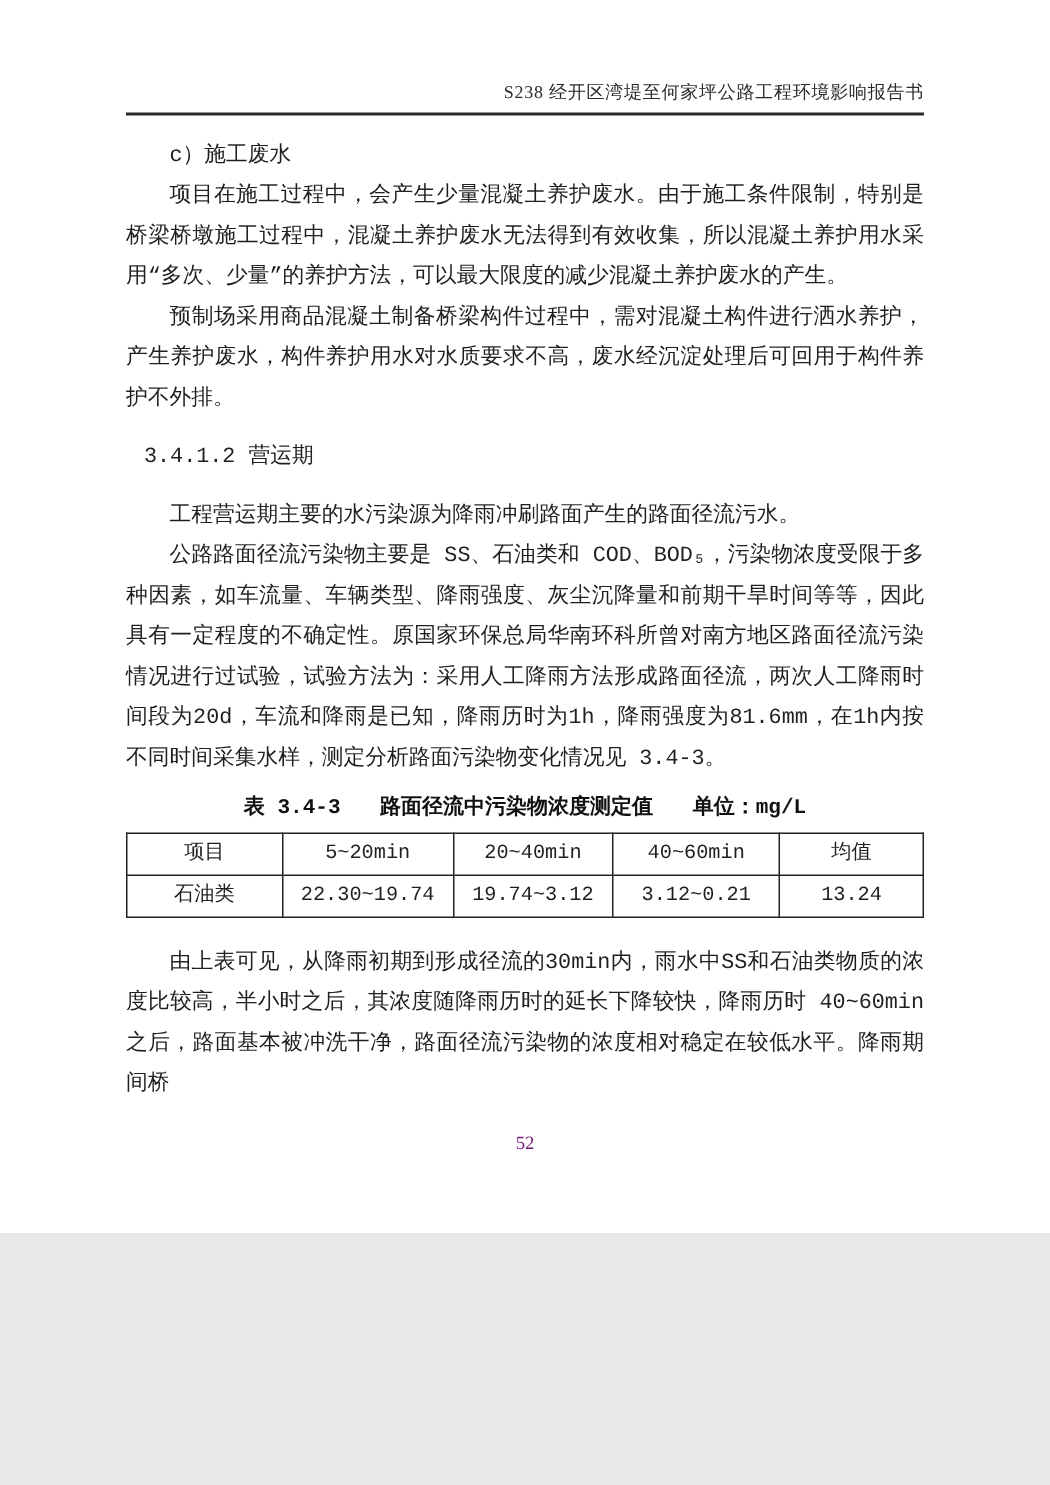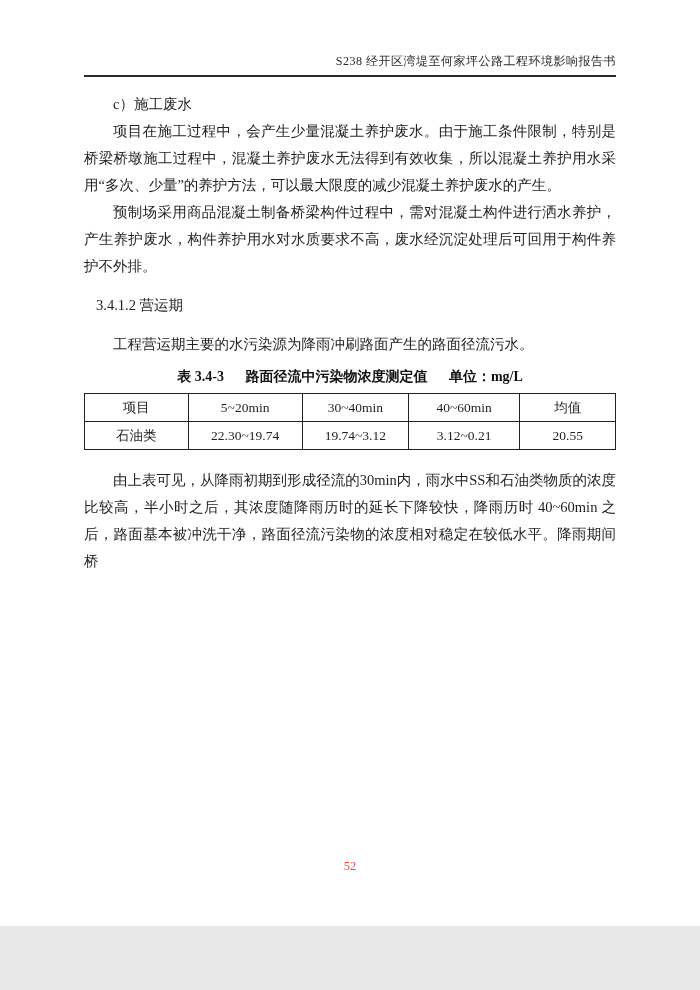--- a/index.html
+++ b/index.html
@@ -1,19 +1,19 @@
 <!DOCTYPE html>
 <html lang="zh"><head>
 <meta charset="utf-8">
 <style>
   html, body { margin: 0; padding: 0; background: #e8e8e8; }
   .page {
     position: relative;
     width: 700px;
-    height: 926px;
+    height: 822px;
     margin: 0 auto;
     background: #ffffff;
     color: #1f1f1f;
     font-family: "Liberation Serif", "DejaVu Serif", serif;
     overflow: hidden;
     box-sizing: border-box;
   }
   .content {
     margin: 0 84px;
     width: 532px;
@@ -26,20 +26,21 @@
     letter-spacing: 0.5px;
     color: #2a2a2a;
     border-bottom: 2px solid #2a2a2a;
     padding-bottom: 6px;
   }
   .body-text {
     font-size: 14.5px;
     line-height: 27px;
     text-align: justify;
     color: #1f1f1f;
+    font-family: Liberation Mono, monospace;
   }
   .para {
     margin: 0;
     text-indent: 2em;
   }
   .heading-c {
     margin: 14px 0 0 0;
     text-indent: 2em;
     font-size: 14.5px;
     line-height: 27px;
@@ -82,21 +83,21 @@
   col.c-t3    { width: 21.0%; }
   col.c-avg   { width: 18.0%; }
   .conclusion { margin-top: 17px; }
   .doc-footer {
     position: absolute;
     left: 0;
     bottom: 52px;
     width: 100%;
     text-align: center;
     font-size: 12.5px;
-    color: #ef4444;
+    color: #701a75;
   }
 </style>
 </head>
 <body>
 
 <div class="page">
   <div class="content">
 
     <div class="doc-header">
       <span>S238 经开区湾堤至何家坪公路工程环境影响报告书</span>
@@ -107,51 +108,52 @@
 
 
       <p class="para">项目在施工过程中，会产生少量混凝土养护废水。由于施工条件限制，特别是桥梁桥墩施工过程中，混凝土养护废水无法得到有效收集，所以混凝土养护用水采用“多次、少量”的养护方法，可以最大限度的减少混凝土养护废水的产生。</p>
 
       <p class="para">预制场采用商品混凝土制备桥梁构件过程中，需对混凝土构件进行洒水养护，产生养护废水，构件养护用水对水质要求不高，废水经沉淀处理后可回用于构件养护不外排。</p>
 
       <p class="heading-op">3.4.1.2 营运期</p>
 
       <p class="para">工程营运期主要的水污染源为降雨冲刷路面产生的路面径流污水。</p>
 
+      <p class="para">公路路面径流污染物主要是 SS、石油类和 COD、BOD₅，污染物浓度受限于多种因素，如车流量、车辆类型、降雨强度、灰尘沉降量和前期干旱时间等等，因此具有一定程度的不确定性。原国家环保总局华南环科所曾对南方地区路面径流污染情况进行过试验，试验方法为：采用人工降雨方法形成路面径流，两次人工降雨时间段为20d，车流和降雨是已知，降雨历时为1h，降雨强度为81.6mm，在1h内按不同时间采集水样，测定分析路面污染物变化情况见 3.4-3。</p>
 
       <p class="table-caption">
         <span>表 3.4-3</span>
         <span>路面径流中污染物浓度测定值</span>
         <span>单位：mg/L</span>
       </p>
 
       <table class="data-table">
         <colgroup>
           <col class="c-item">
             <col class="c-t1">
             <col class="c-t2">
             <col class="c-t3">
             <col class="c-avg">
         </colgroup>
         <thead>
           <tr>
             <th>项目</th>
             <th>5~20min</th>
-            <th>30~40min</th>
+            <th>20~40min</th>
             <th>40~60min</th>
             <th>均值</th>
           </tr>
         </thead>
         <tbody>
           <tr>
             <td>石油类</td>
             <td>22.30~19.74</td>
             <td>19.74~3.12</td>
             <td>3.12~0.21</td>
-            <td>20.55</td>
+            <td>13.24</td>
           </tr>
         </tbody>
       </table>
 
       <p class="para conclusion">由上表可见，从降雨初期到形成径流的30min内，雨水中SS和石油类物质的浓度比较高，半小时之后，其浓度随降雨历时的延长下降较快，降雨历时 40~60min 之后，路面基本被冲洗干净，路面径流污染物的浓度相对稳定在较低水平。降雨期间桥</p>
     </div>
   </div>
 
   <div class="doc-footer">
     <span>52</span>

